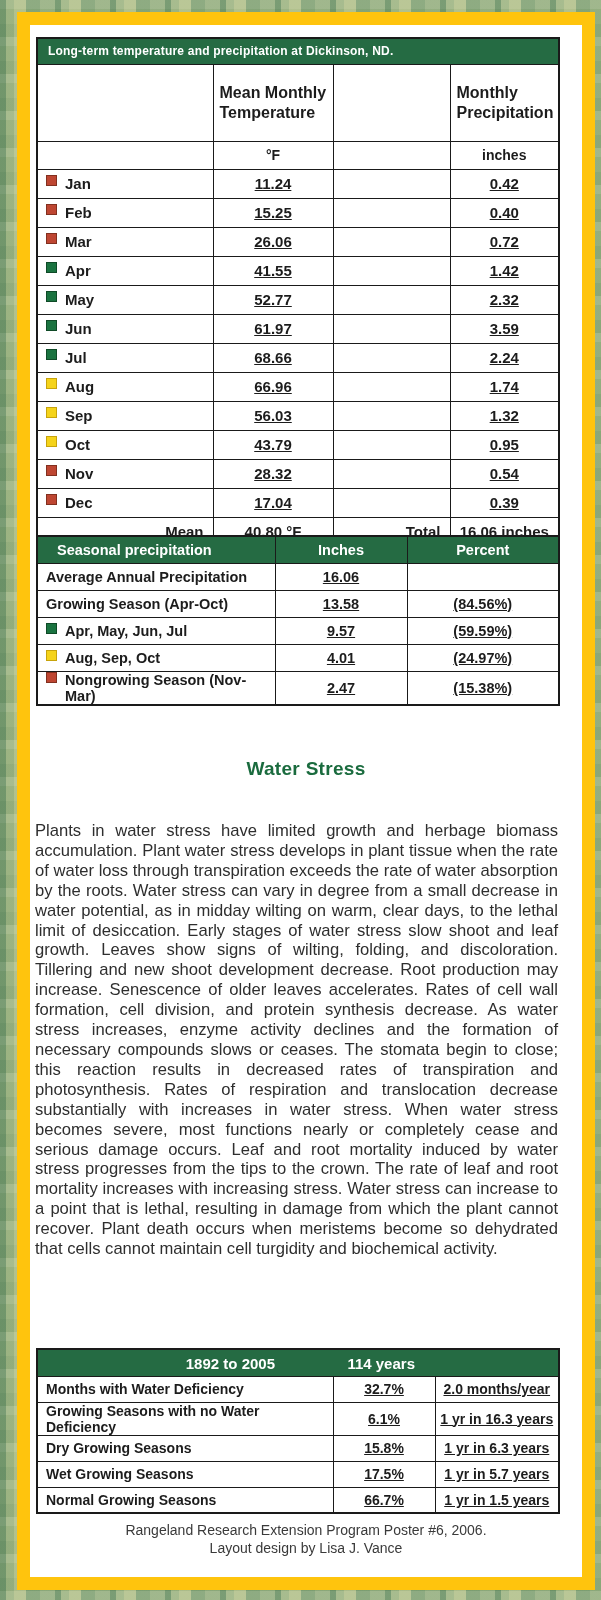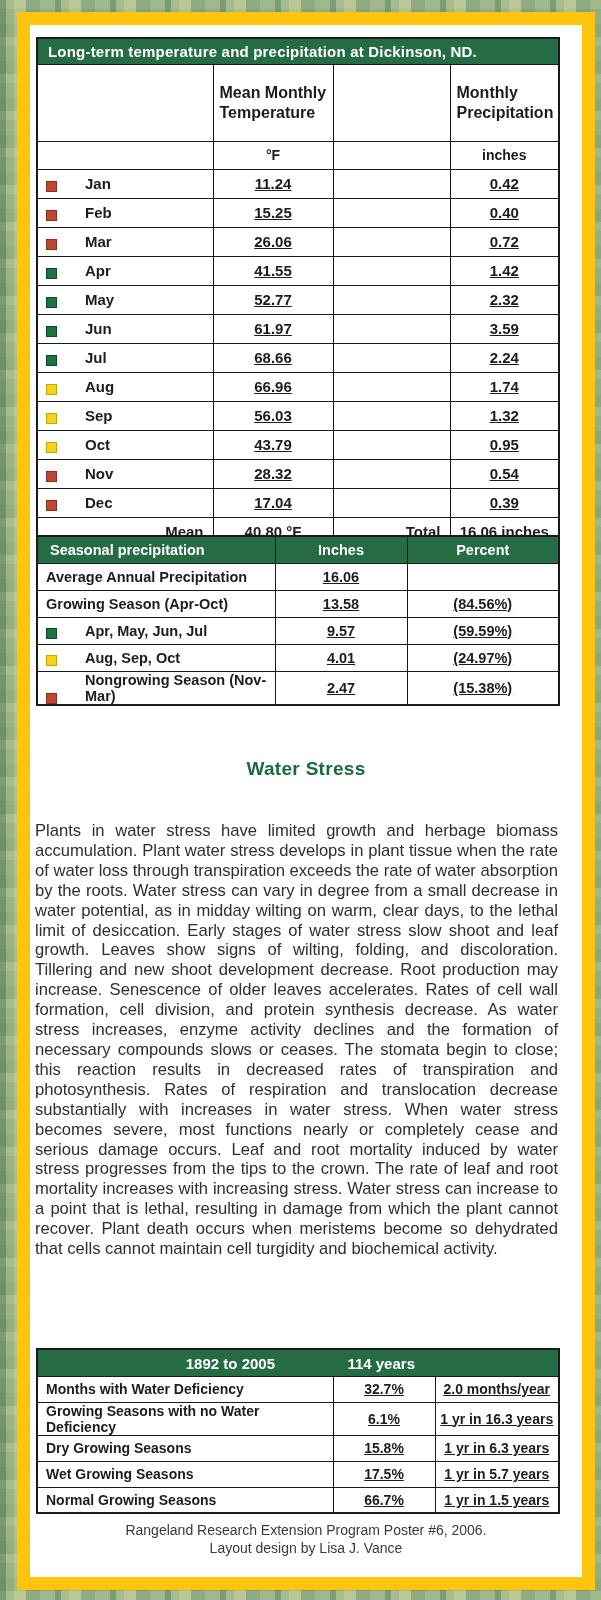--- a/index.html
+++ b/index.html
@@ -28,38 +28,38 @@
     position:absolute; inset:13px; background:#ffffff; position:absolute;
   }
   table{ border-collapse:collapse; table-layout:fixed; position:absolute; left:6px; width:522px; background:#fff; }
   table, th, td{ border:1.5px solid #1a1a1a; }
   table{ border-width:2px; }
   th, td{ font-weight:bold; color:#1c1c1c; overflow:hidden; }
   .thead{ background:var(--header-green,#256B43); color:#fff; text-align:left; }
 
   
   #table1{ top:12px; }
-  #table1 .title{ height:26px; font-size:15px; padding-left:10px; letter-spacing:0.2px; }
+  #table1 .title{ height:26px; font-size:12px; padding-left:10px; letter-spacing:0.2px; }
   #table1 .colhead td{ height:40px; font-size:16px; text-align:left; line-height:1.25; padding:18px 6px; }
   #table1 .units td{ height:28px; font-size:14px; text-align:center; }
   #table1 .mrow td{ height:29px; font-size:15px; }
   .num{ text-align:center; font-size:15px;text-decoration:underline; }
   .monthcell{ padding-left:8px; }
-  .cellflex{ display:flex; align-items:flex-end;gap:20px; }
+  .cellflex{ display:flex; align-items:flex-start; }
   .sq{ width:11px; height:11px; display:inline-block; margin-right:8px; flex:0 0 auto; }
   .sq[data-color="red"]{ background:var(--marker-red,#BE4632); border:1px solid #82301f; }
   .sq[data-color="green"]{ background:var(--marker-green,#1A7340); border:1px solid #0f4a27; }
   .sq[data-color="yellow"]{ background:var(--marker-yellow,#F5D31A); border:1px solid #c7a30b; }
   .sumrow td{ height:29px; font-size:15px; }
   .ralign{ text-align:right; padding-right:9px; }
 
   
   #table2{ top:510px; }
   #table2 .title th{ height:27px; font-size:14.5px; }
-  #table2 .title .t-label{ text-align:left; padding-left:12px; }
+  #table2 .title .t-label{ text-align:left; padding-left:19px; }
   #table2 .title .t-c{ text-align:center; }
   #table2 td{ height:27px; font-size:14.5px; }
   #table2 .labelcell{ padding-left:8px; }
 
   
   #ws-heading{
     position:absolute; top:733px; left:0; width:100%;
     text-align:center; font-size:19px; font-weight:bold;
     color:var(--heading-green,#1A6B3E); letter-spacing:0.3px;
   }

